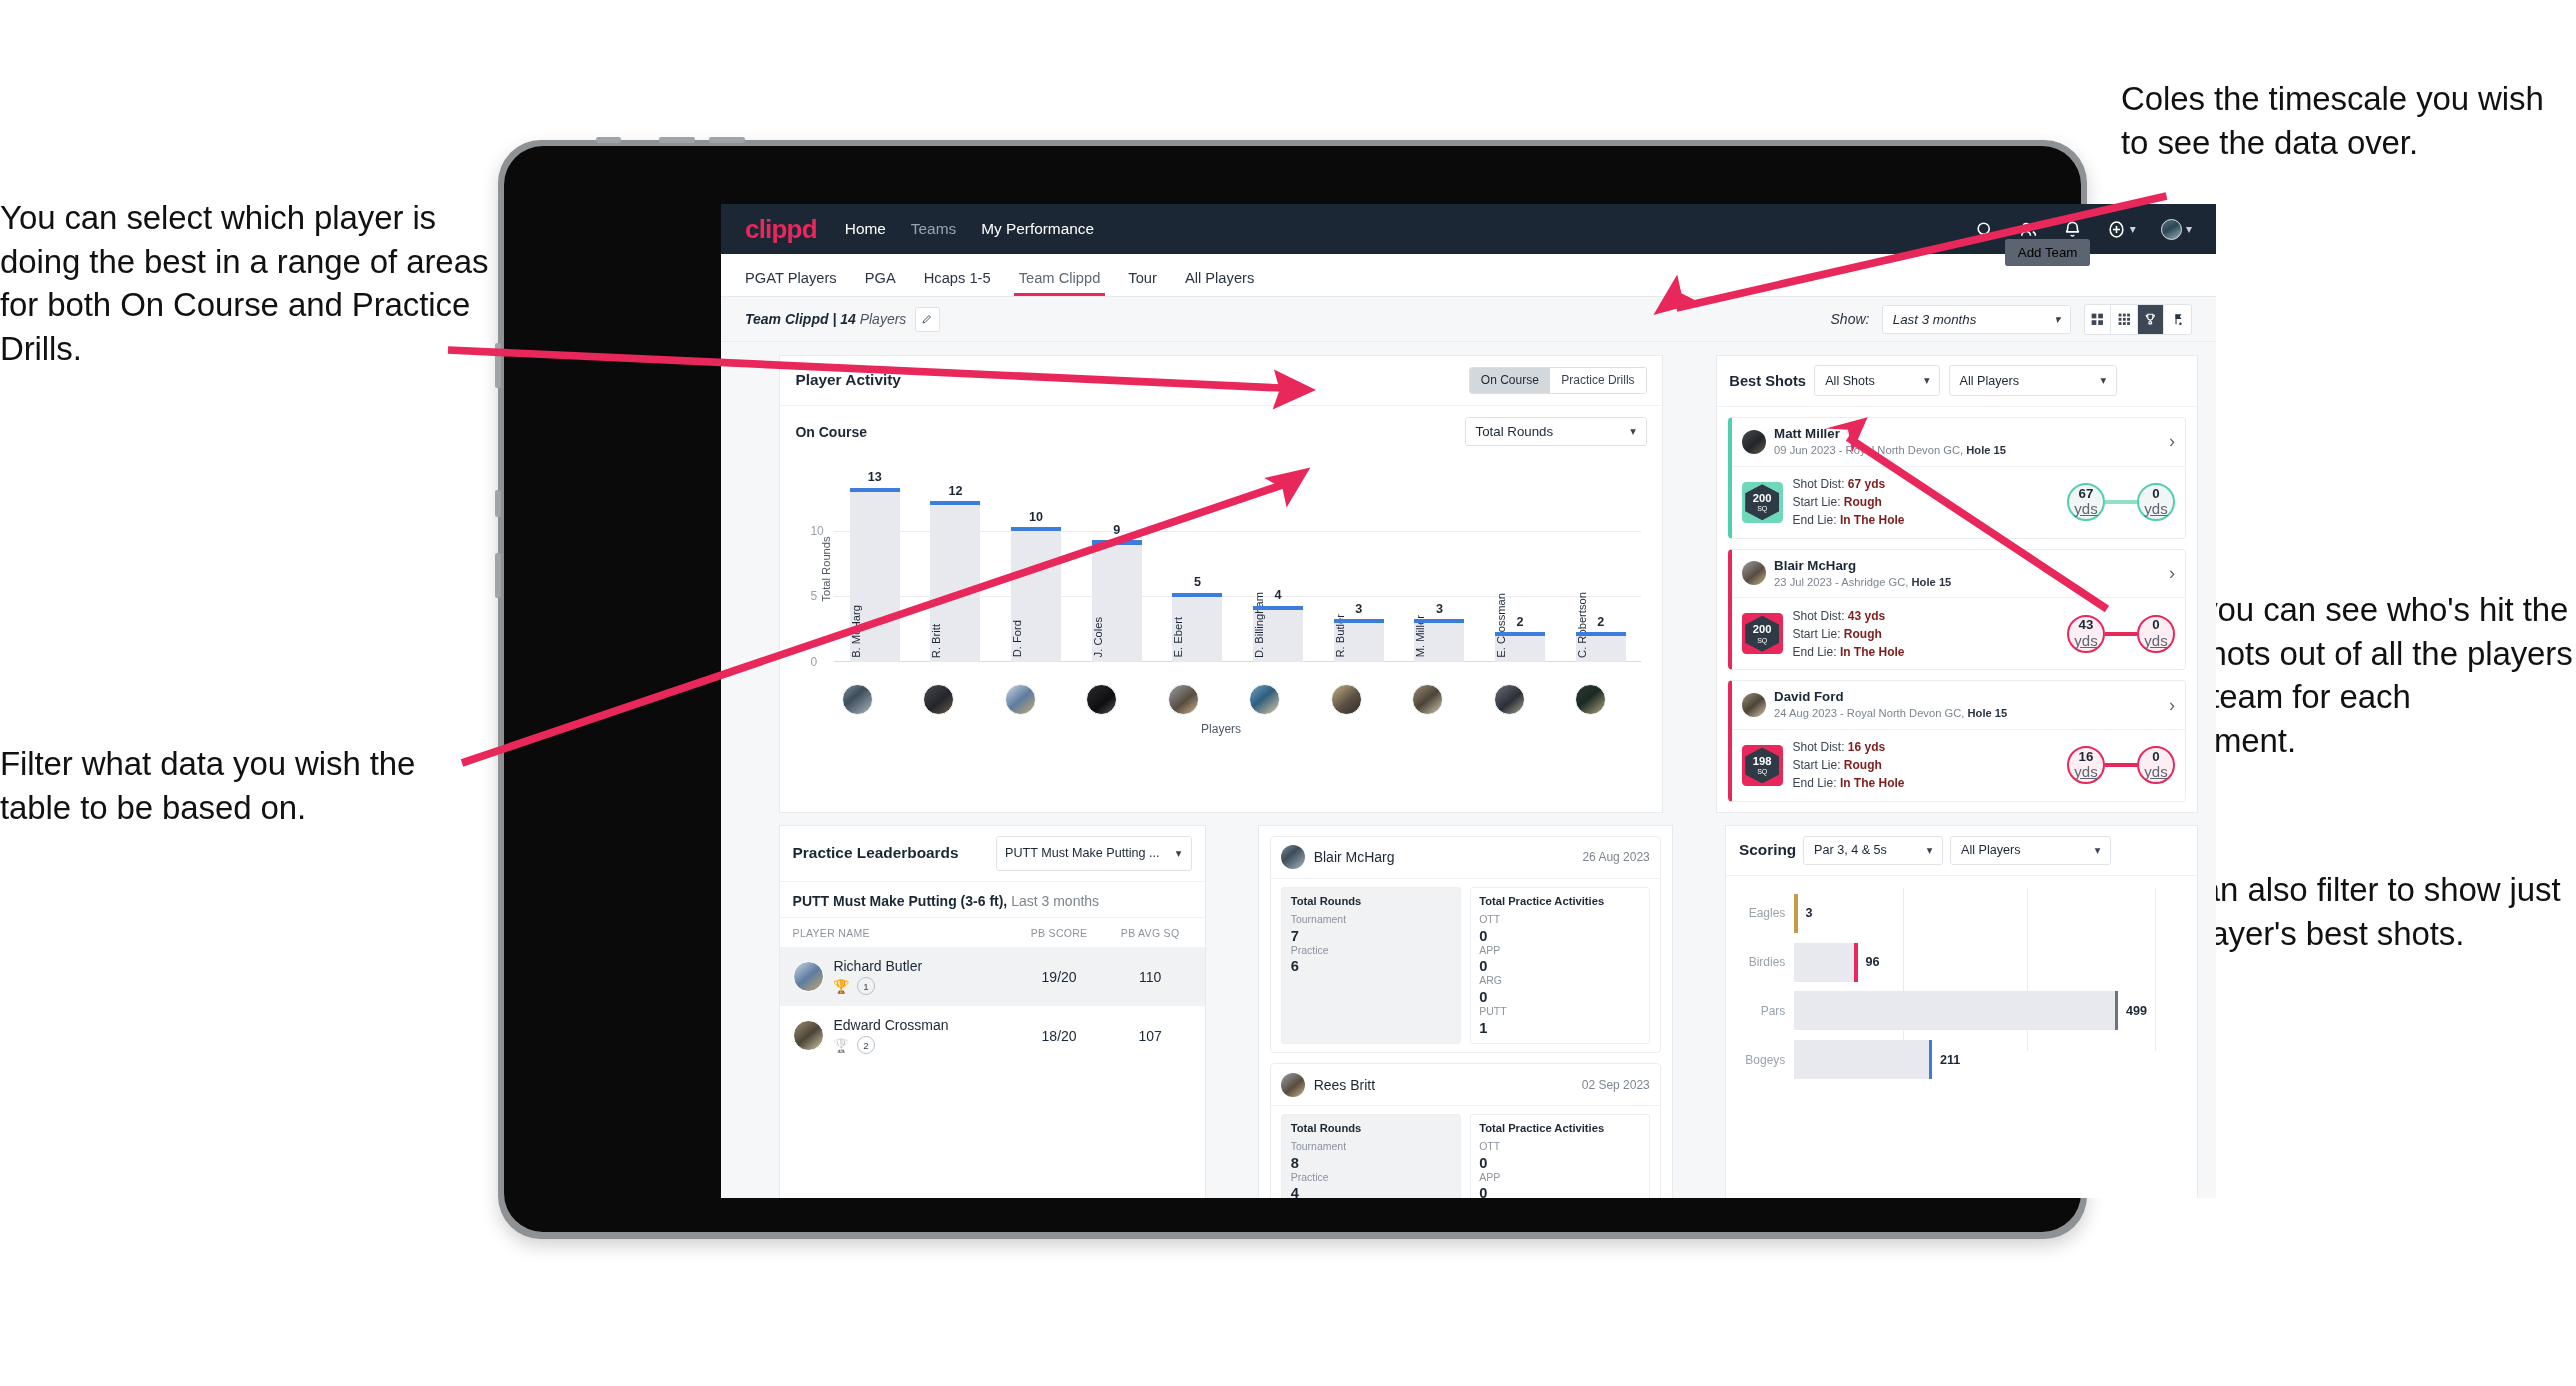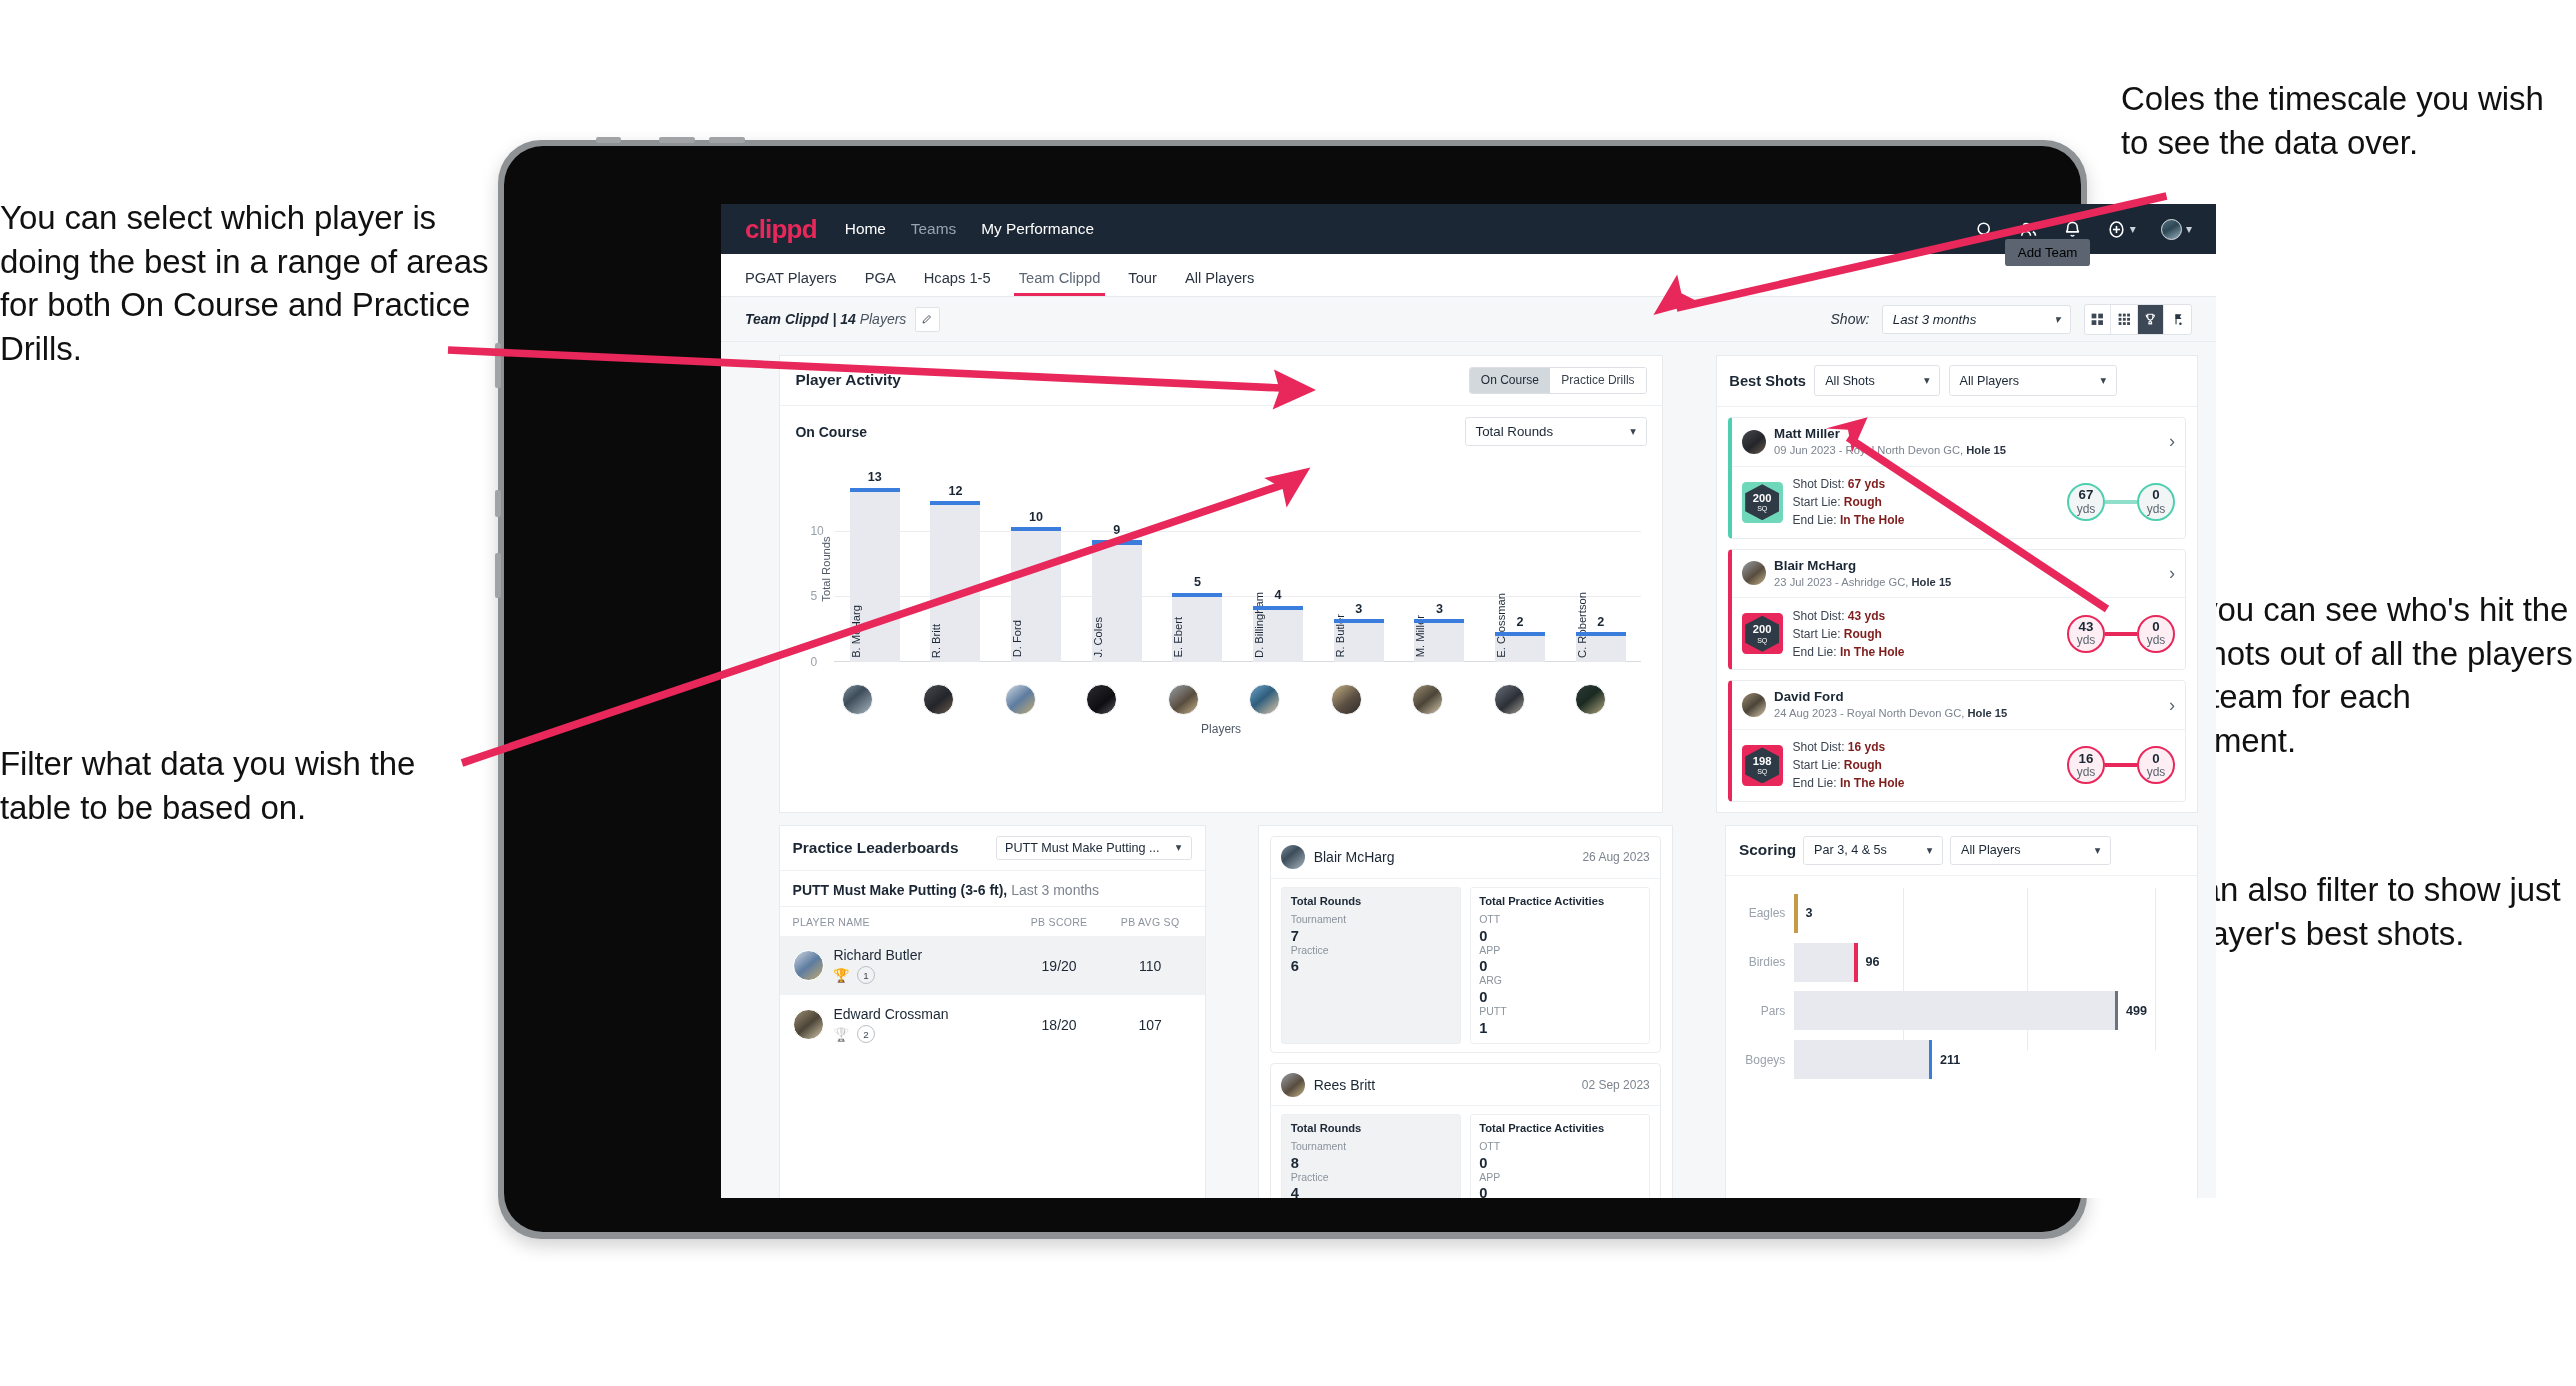--- a/index.html
+++ b/index.html
@@ -222,32 +222,32 @@
   .sc-lines { margin-left: 9.8px; font-size: 12px; color: #3a4450; line-height: 1.5; }
   .sc-lines b { color: #7f1d1d; }
   .dist { margin-left: auto; display: flex; align-items: center; }
   .dcirc {
     width: 38px; height: 38px; border-radius: 50%;
     border: 2.1px solid #e8275a; background: #fdeef3;
     display: flex; flex-direction: column; align-items: center; justify-content: center;
   }
   .dcirc.teal { border-color: #4ecfb0; background: #f2f5f6; }
   .dcirc .n { font-size: 13.3px; font-weight: 700; color: #1b2735; line-height: 1; }
-  .dcirc .u { font-size: 12px; color: #5c6570; line-height: 1.2; }
+  .dcirc .u { font-size: 15px; color: #5c6570; line-height: 1.2; text-decoration: underline; }
   .dlink { width: 32px; height: 4.2px; background: #e8275a; }
   .dlink.teal { background: #8fdfcb; }
 
   
   .row2 { display: flex; gap: 12.6px; margin-top: 12.6px; }
   #practice-lb { width: 455px; }
   #activity-tabs { width: 442px; }
   #scoring { width: 504px; }
 
   .lb-hd { display:flex; align-items:center; padding: 9.8px 12.6px; border-bottom: 0.7px solid #eef1f4; }
-  .lb-hd .select-ctl { margin-left: auto; width: 196px; height: 24px; font-size: 12.6px; padding-left: 8px; }
+  .lb-hd .select-ctl { margin-left: auto; width: 196px; height: 35px; font-size: 12.6px; padding-left: 8px; }
   .lb-title2 { padding: 11.2px 12.6px 8.4px 12.6px; font-size: 14px; font-weight: 700; color:#1b2735; border-bottom: 0.7px solid #eef1f4; }
   .lb-title2 span { font-weight: 400; color: #7c848f; }
   .lb-cols { display: flex; padding: 8.4px 12.6px; font-size: 10.5px; color: #8b939d; letter-spacing: 0.3px; }
   .c-name { flex: 1; }
   .c-score { width: 98px; text-align: center; }
   .c-sq { width: 84px; text-align: center; }
   .lb-row { display: flex; align-items: center; padding: 11.2px 12.6px; }
   .lb-row.hi { background: #f1f2f4; }
   .lb-av { width: 31px; height: 31px; border-radius: 50%; border: 1.4px solid #fff; margin-right: 9.8px; flex:0 0 auto;}
   .lb-nm { font-size: 14px; color: #1b2735; }

